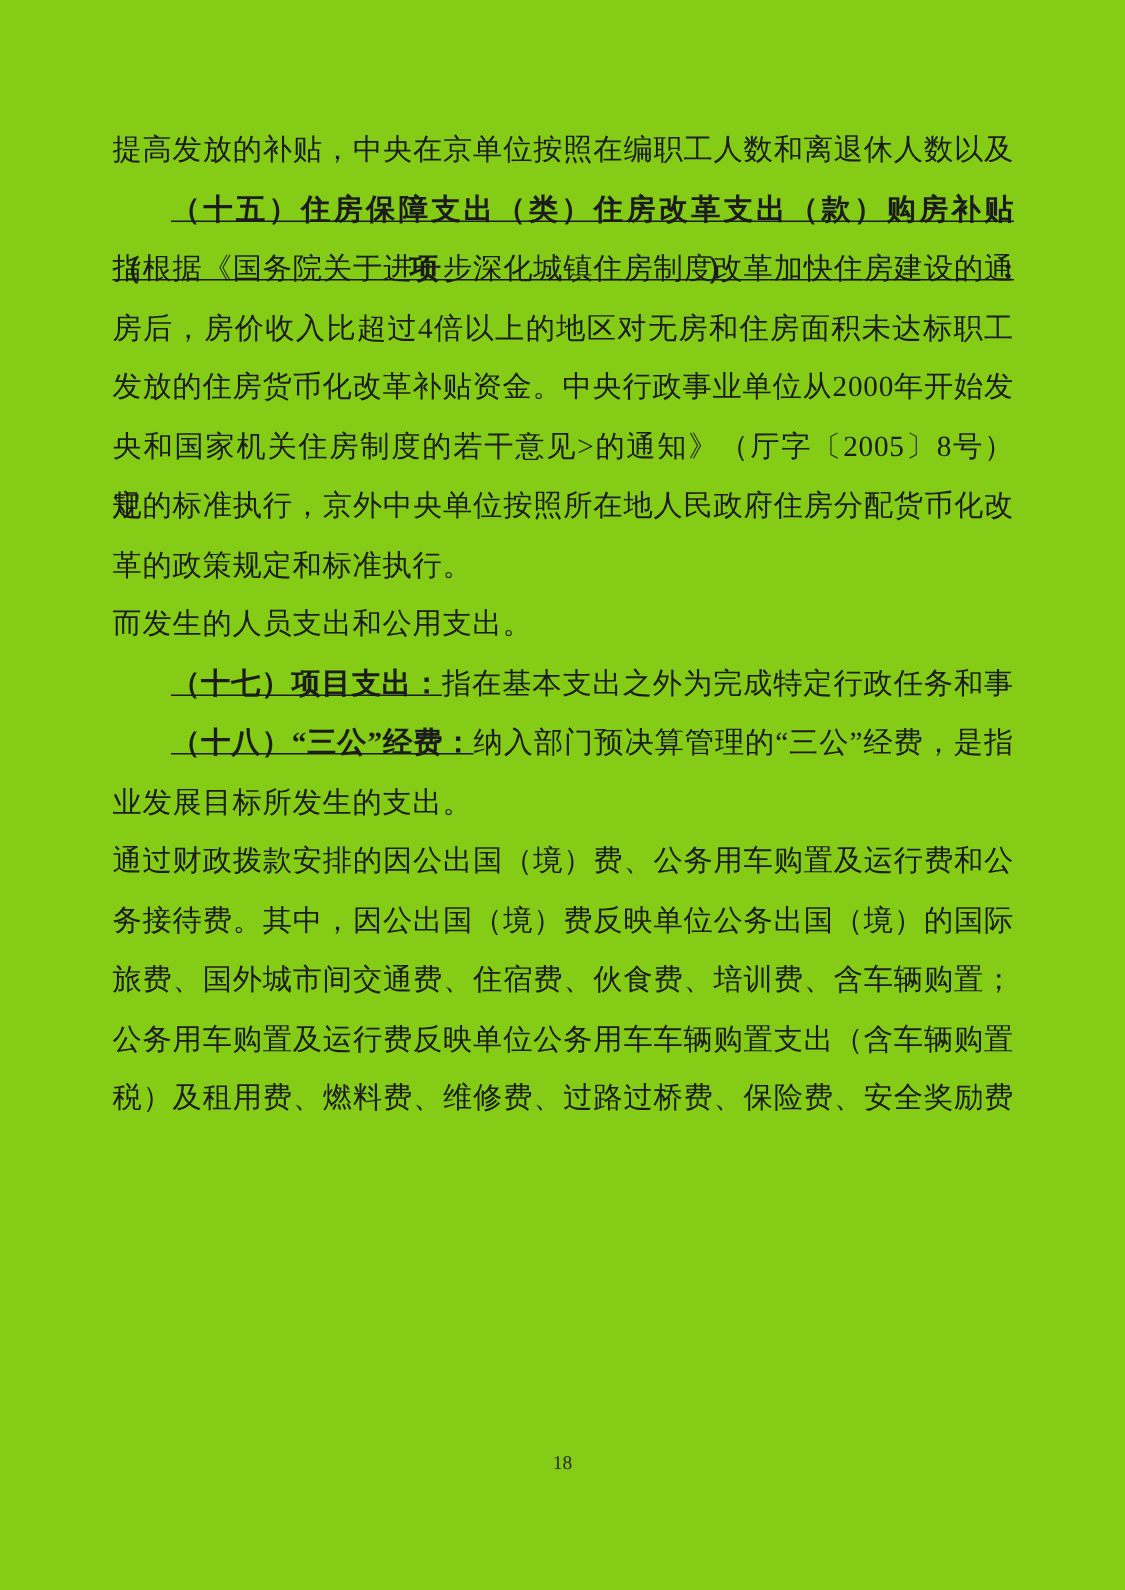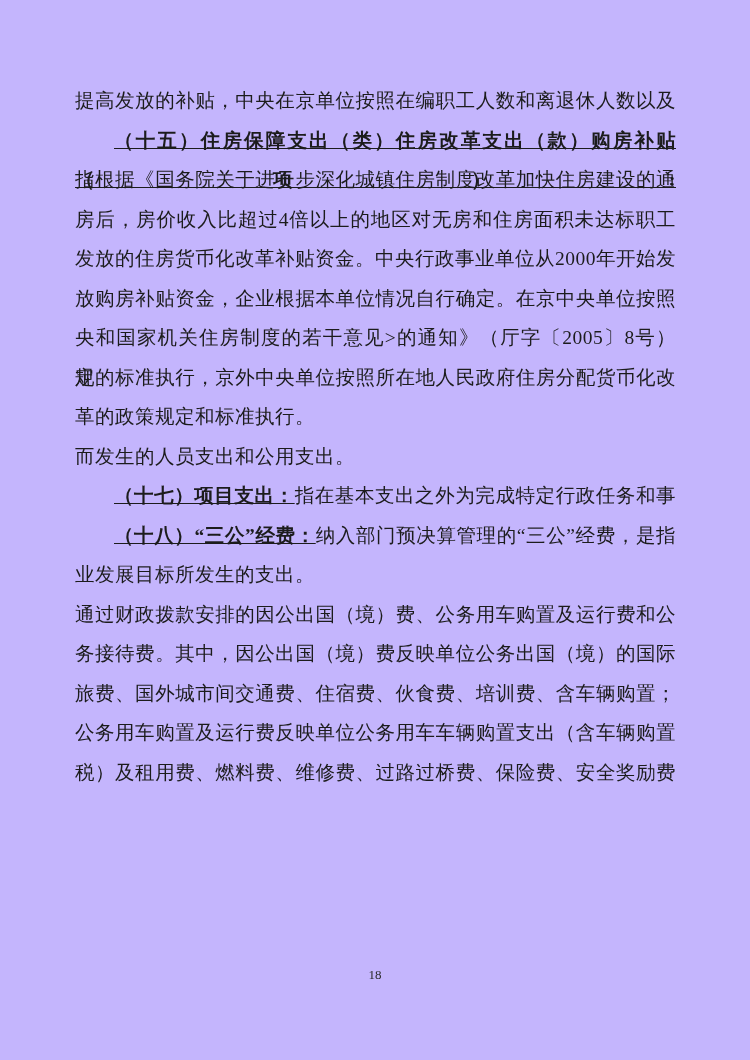--- a/index.html
+++ b/index.html
@@ -4,21 +4,21 @@
 <style>
   html, body {
     margin: 0;
     padding: 0;
     background: #ffffff;
   }
   .page {
     position: relative;
     width: 750px;
     height: 1060px;
-    background: #c4b5fd;
+    background: #84cc16;
     overflow: hidden;
     font-family: "Liberation Serif", "DejaVu Serif", serif;
     color: #1c1c1c;
   }
   .content {
     position: absolute;
     top: 81px;
     left: 75px;
     width: 601px;
   }
@@ -58,21 +58,20 @@
 </head>
 <body>
 
 <div class="page">
   <div class="content" id="doc-content">
       <div class="line fill"><span class="seg-regular">提高发放的补贴，中央在京单位按照在编职工人数和离退休人数以及</span></div>
       <div class="line fill indent"><span class="seg-bold">（十五）住房保障支出（类）住房改革支出（款）购房补贴（项）:</span></div>
       <div class="line fill"><span class="seg-regular">指根据《国务院关于进一步深化城镇住房制度改革加快住房建设的通</span></div>
       <div class="line fill"><span class="seg-regular">房后，房价收入比超过4倍以上的地区对无房和住房面积未达标职工</span></div>
       <div class="line fill"><span class="seg-regular">发放的住房货币化改革补贴资金。中央行政事业单位从2000年开始发</span></div>
-      <div class="line fill"><span class="seg-regular">放购房补贴资金，企业根据本单位情况自行确定。在京中央单位按照</span></div>
       <div class="line fill"><span class="seg-regular">央和国家机关住房制度的若干意见&gt;的通知》（厅字〔2005〕8号）规</span></div>
       <div class="line fill"><span class="seg-regular">定的标准执行，京外中央单位按照所在地人民政府住房分配货币化改</span></div>
       <div class="line nofill"><span class="seg-regular">革的政策规定和标准执行。</span></div>
       <div class="line nofill"><span class="seg-regular">而发生的人员支出和公用支出。</span></div>
       <div class="line fill indent"><span class="seg-bold">（十七）项目支出：</span><span class="seg-regular">指在基本支出之外为完成特定行政任务和事</span></div>
       <div class="line fill indent"><span class="seg-bold">（十八）“三公”经费：</span><span class="seg-regular">纳入部门预决算管理的“三公”经费，是指</span></div>
       <div class="line nofill"><span class="seg-regular">业发展目标所发生的支出。</span></div>
       <div class="line fill"><span class="seg-regular">通过财政拨款安排的因公出国（境）费、公务用车购置及运行费和公</span></div>
       <div class="line fill"><span class="seg-regular">务接待费。其中，因公出国（境）费反映单位公务出国（境）的国际</span></div>
       <div class="line fill"><span class="seg-regular">旅费、国外城市间交通费、住宿费、伙食费、培训费、含车辆购置；</span></div>

